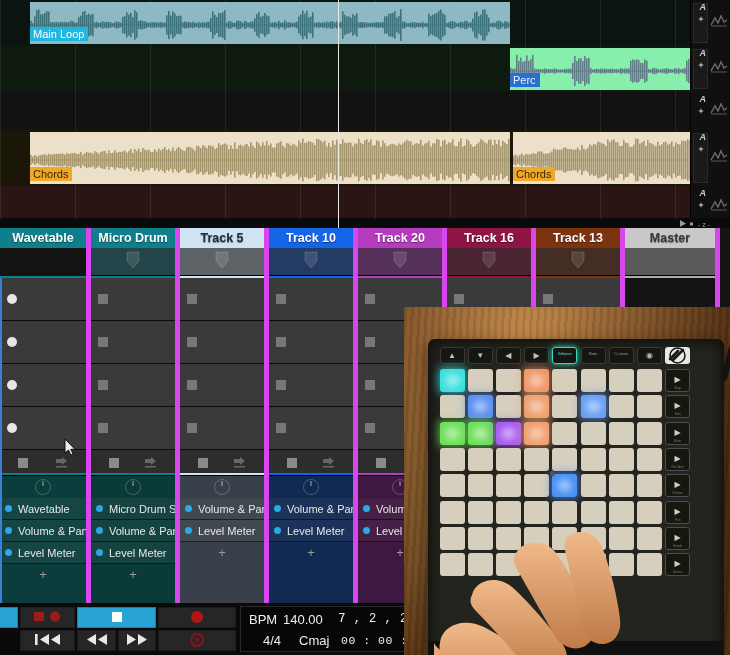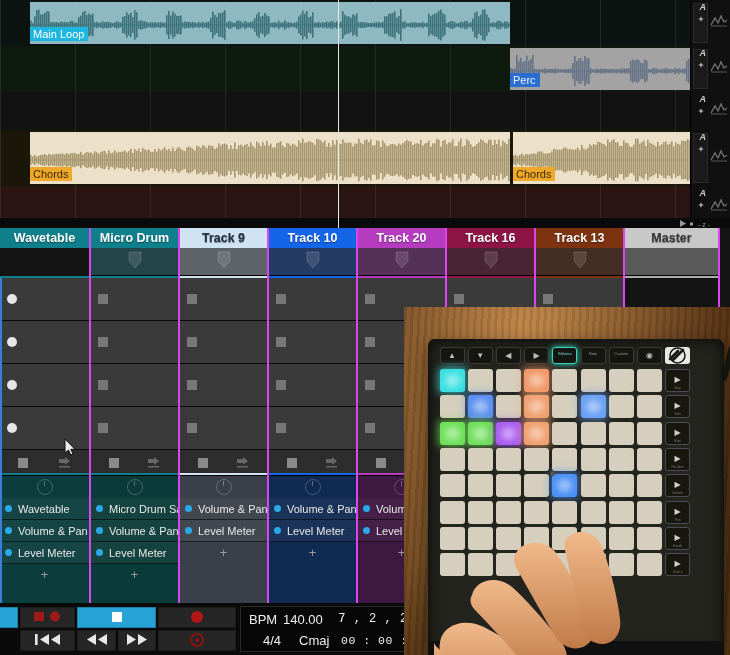--- a/index.html
+++ b/index.html
@@ -23,21 +23,21 @@
   .arr-icon-dot:before{ content:""; position:absolute; inset:1px; background:#bbb;
     clip-path:polygon(50% 0,62% 38%,100% 50%,62% 62%,50% 100%,38% 62%,0 50%,38% 38%); }
 
   .clip { position:absolute; top:2px; bottom:2px; overflow:hidden; }
   .clip-name { position:absolute; left:0; bottom:3px; padding:1px 4px 1px 3px; font-size:11px; line-height:12px; white-space:nowrap; }
 
   .playhead { position:absolute; top:0; width:1px; height:228px; background:#e8e8e8; z-index:40; }
 
   
   #session { position:absolute; left:0; top:228px; width:730px; height:375px; background:#141414; }
-  .track-col { position:absolute; top:0; bottom:0; border-right:2px solid #d946ef; }
+  .track-col { position:absolute; top:0; bottom:0; border-right:5px solid #d946ef; }
   .track-header { position:absolute; left:0; right:0; top:0; height:20px; line-height:20px;
      text-align:center; font-size:12.5px; font-weight:bold; color:#fff; overflow:hidden; white-space:nowrap;
      text-shadow:0 1px 1px rgba(0,0,0,.45); }
   .io-row { position:absolute; left:0; right:0; top:20px; height:28px; background:#2b2b2b; border-bottom:1px solid #000; }
   .io-row .tint { position:absolute; inset:0; opacity:.30; }
   .allmidi { position:absolute; left:24px; top:2px; right:3px; font-size:8.5px; color:#ddd; text-align:center; white-space:nowrap; }
   .inmeter { position:absolute; left:24px; bottom:3px; right:4px; height:4px; background:#0a0a0a; border:1px solid #333; }
   .inmeter i { position:absolute; left:1px; top:1px; width:2px; bottom:1px; background:#3c9; display:block; }
 
   .topline { position:absolute; left:0; right:0; top:48px; height:2px; }
@@ -363,21 +363,21 @@
         <div class="arr-icon-dot"></div>
         <div style="position:absolute;right:2px;top:14px;opacity:.6;"><svg width="18" height="14" viewBox="0 0 18 14" xmlns="http://www.w3.org/2000/svg">
             <path d="M1 11 L5 4 L8 9 L11 2 L14 8 L17 6" stroke="#aaa" stroke-width="1.4" fill="none"></path>
             <path d="M1 12 L17 12" stroke="#888" stroke-width="1"></path>
           </svg></div>
       </div>
     </div>
     <div class="arr-track" style="top:46px;height:46px;">
       <div class="arr-lane-bg" style="background:#0d1a0d;"></div>
       <div class="arr-gridlines"></div>
-      <div class="clip" style="left:510px;width:180px;background:#a3a3a3;">
+      <div class="clip" style="left:510px;width:180px;background:#86efac;">
         <div style="position:absolute;left:0;top:2px;"><svg width="180" height="42" viewBox="0 0 180 42" xmlns="http://www.w3.org/2000/svg">
             <rect x="0" y="17.818408480078432" width="1.6" height="6.363183039843134" fill="#5d6b82" opacity="0.85"></rect>
             <rect x="2" y="18.896536049587326" width="1.6" height="4.206927900825349" fill="#5d6b82" opacity="0.85"></rect>
             <rect x="4" y="18.621315707987534" width="1.6" height="4.7573685840249285" fill="#5d6b82" opacity="0.85"></rect>
             <rect x="6" y="4.747807512380444" width="1.6" height="32.50438497523911" fill="#5d6b82" opacity="0.85"></rect>
             <rect x="8" y="10.973461065796629" width="1.6" height="20.053077868406742" fill="#5d6b82" opacity="0.85"></rect>
             <rect x="10" y="7.6555090626307045" width="1.6" height="26.68898187473859" fill="#5d6b82" opacity="0.85"></rect>
             <rect x="12" y="11.907693130484217" width="1.6" height="18.184613739031565" fill="#5d6b82" opacity="0.85"></rect>
             <rect x="14" y="11.044799918133936" width="1.6" height="19.910400163732128" fill="#5d6b82" opacity="0.85"></rect>
             <rect x="16" y="5.440336519116098" width="1.6" height="31.119326961767804" fill="#5d6b82" opacity="0.85"></rect>
@@ -938,21 +938,21 @@
         <div class="dev-knobrow">
           <div class="knob"></div>
         </div>
         <div class="dev-item" style="top:22px;"><div class="dev-led"></div><span>Micro Drum Sampler</span></div>
         <div class="dev-item" style="top:44px;"><div class="dev-led"></div><span>Volume &amp; Pan Plugin</span></div>
         <div class="dev-item" style="top:66px;"><div class="dev-led"></div><span>Level Meter</span></div>
         <div class="dev-plus" style="top:88px;">+</div>
       </div>
     </div>
     <div class="track-col" style="left:180px;width:89px;">
-      <div class="track-header" style="background:#cfe3f2;color:#203040;">Track 9</div>
+      <div class="track-header" style="background:#cfe3f2;color:#203040;">Track 5</div>
       <div class="io-row">
         <div class="tint" style="background:#cfe3f2;"></div>
         <div style="position:absolute;left:50%;margin-left:-7px;top:3px;"><svg width="14" height="18" viewBox="0 0 14 18" xmlns="http://www.w3.org/2000/svg">
             <path d="M1 1 H13 V10 L7 17 L1 10 Z" fill="rgba(255,255,255,0.12)" stroke="rgba(255,255,255,0.16)"></path>
           </svg></div>
       </div>
       <div class="topline" style="background:#cfe3f2;opacity:1;"></div>
       <div class="clip-slots">
         <div class="slot" style="top:0px;">
           <div class="slot-btn square"></div>

